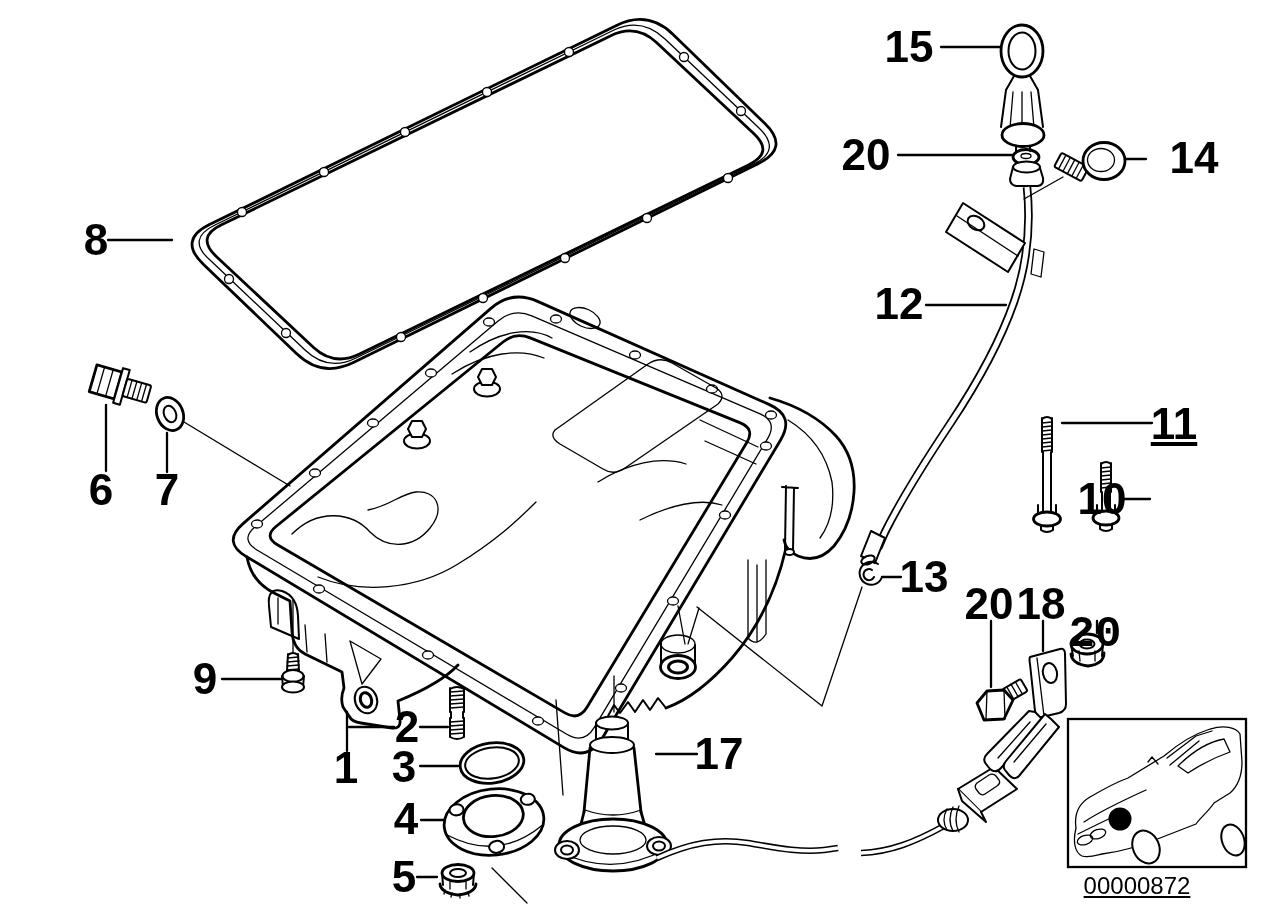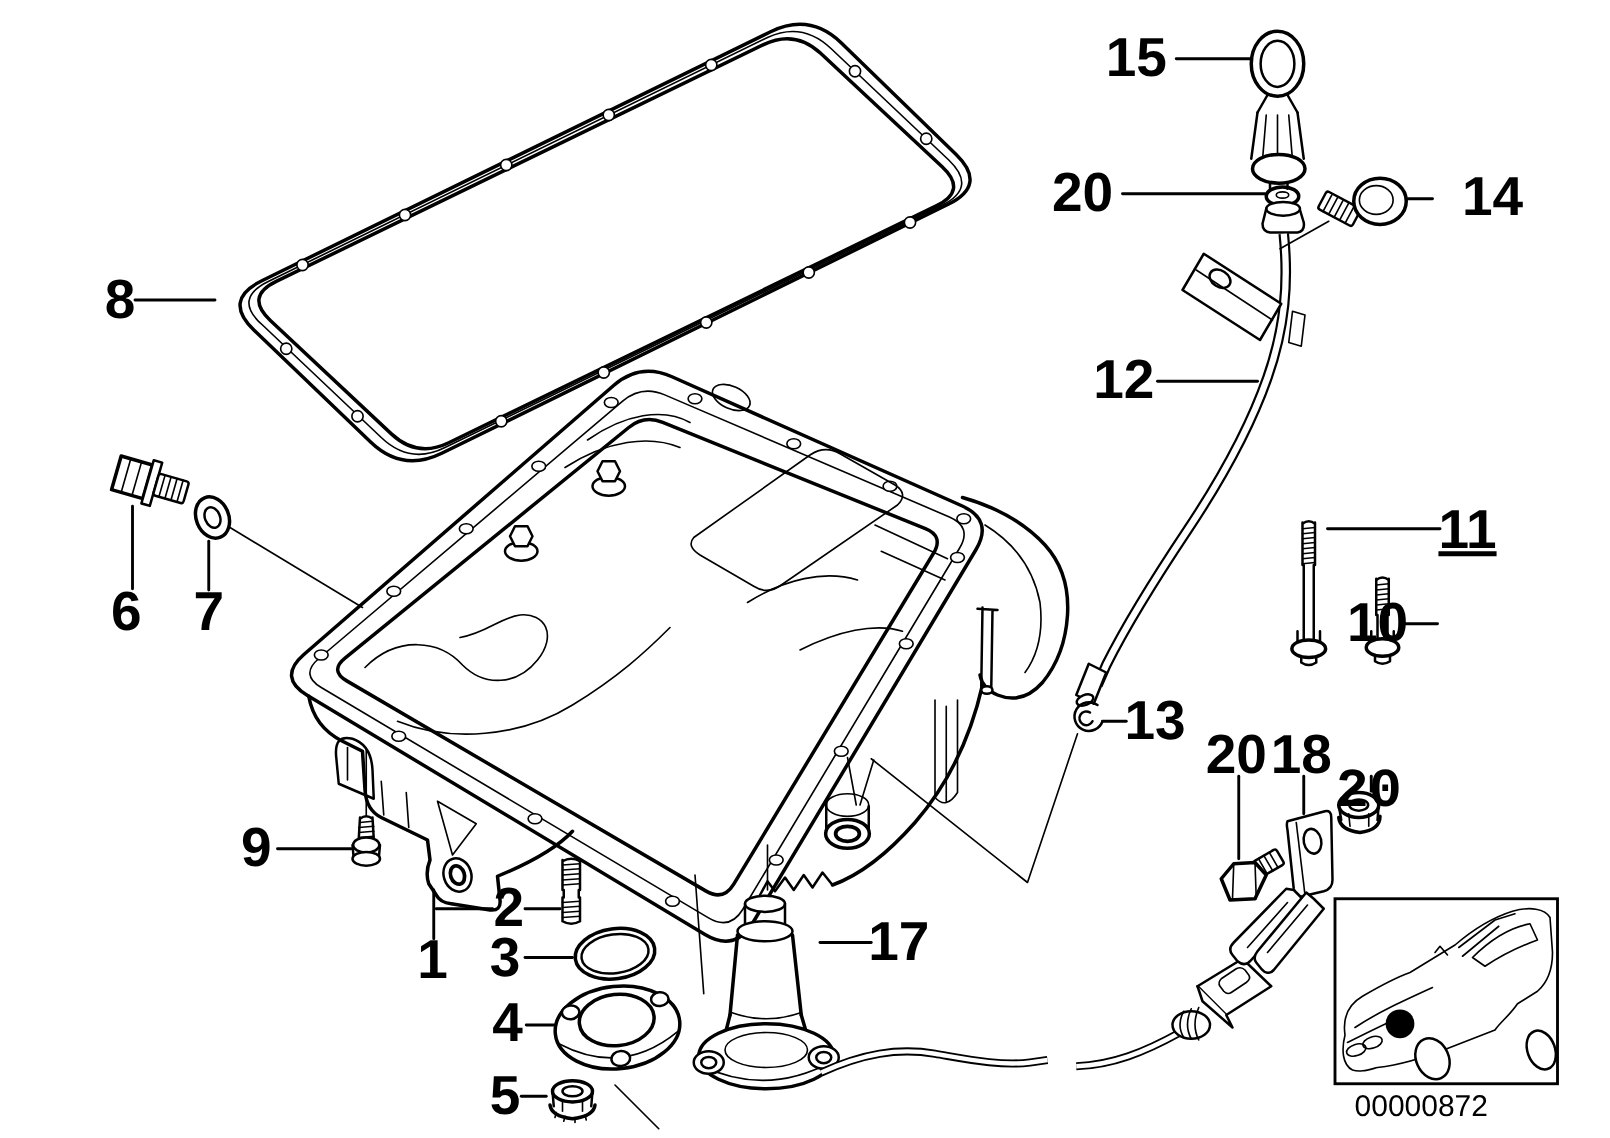--- a/index.html
+++ b/index.html
@@ -5,21 +5,21 @@
   html,body{margin:0;padding:0;background:#fff;}
   .stage{position:relative;width:1288px;height:910px;background:#ffffff;overflow:hidden;
          font-family:"Liberation Sans","DejaVu Sans",sans-serif;}
   .stage svg{position:absolute;left:0;top:0;}
   .labels{position:absolute;left:0;top:0;width:100%;height:100%;}
   .part-label{position:absolute;transform:translate(-50%,-50%);
       font-size:44px;font-weight:bold;color:#000;line-height:1;letter-spacing:0px;
       font-family:"Liberation Sans","DejaVu Sans",sans-serif;}
   .diagram-code{position:absolute;transform:translate(-50%,-50%);
       font-size:24px;font-weight:500;color:#000;letter-spacing:0px;
-      font-family:"Liberation Sans","DejaVu Sans",sans-serif;}
+      font-family:"Liberation Sans","DejaVu Sans",sans-serif;text-decoration:underline;}
   
   .o{fill:none;stroke:#000;stroke-width:2.8;stroke-linecap:round;stroke-linejoin:round;}
   .m{fill:none;stroke:#000;stroke-width:2;stroke-linecap:round;stroke-linejoin:round;}
   .t{fill:none;stroke:#000;stroke-width:1.3;stroke-linecap:round;stroke-linejoin:round;}
   .ld{fill:none;stroke:#000;stroke-width:2.3;stroke-linecap:round;}
   .w{fill:#fff;}
 </style>
 </head>
 <body>
 

